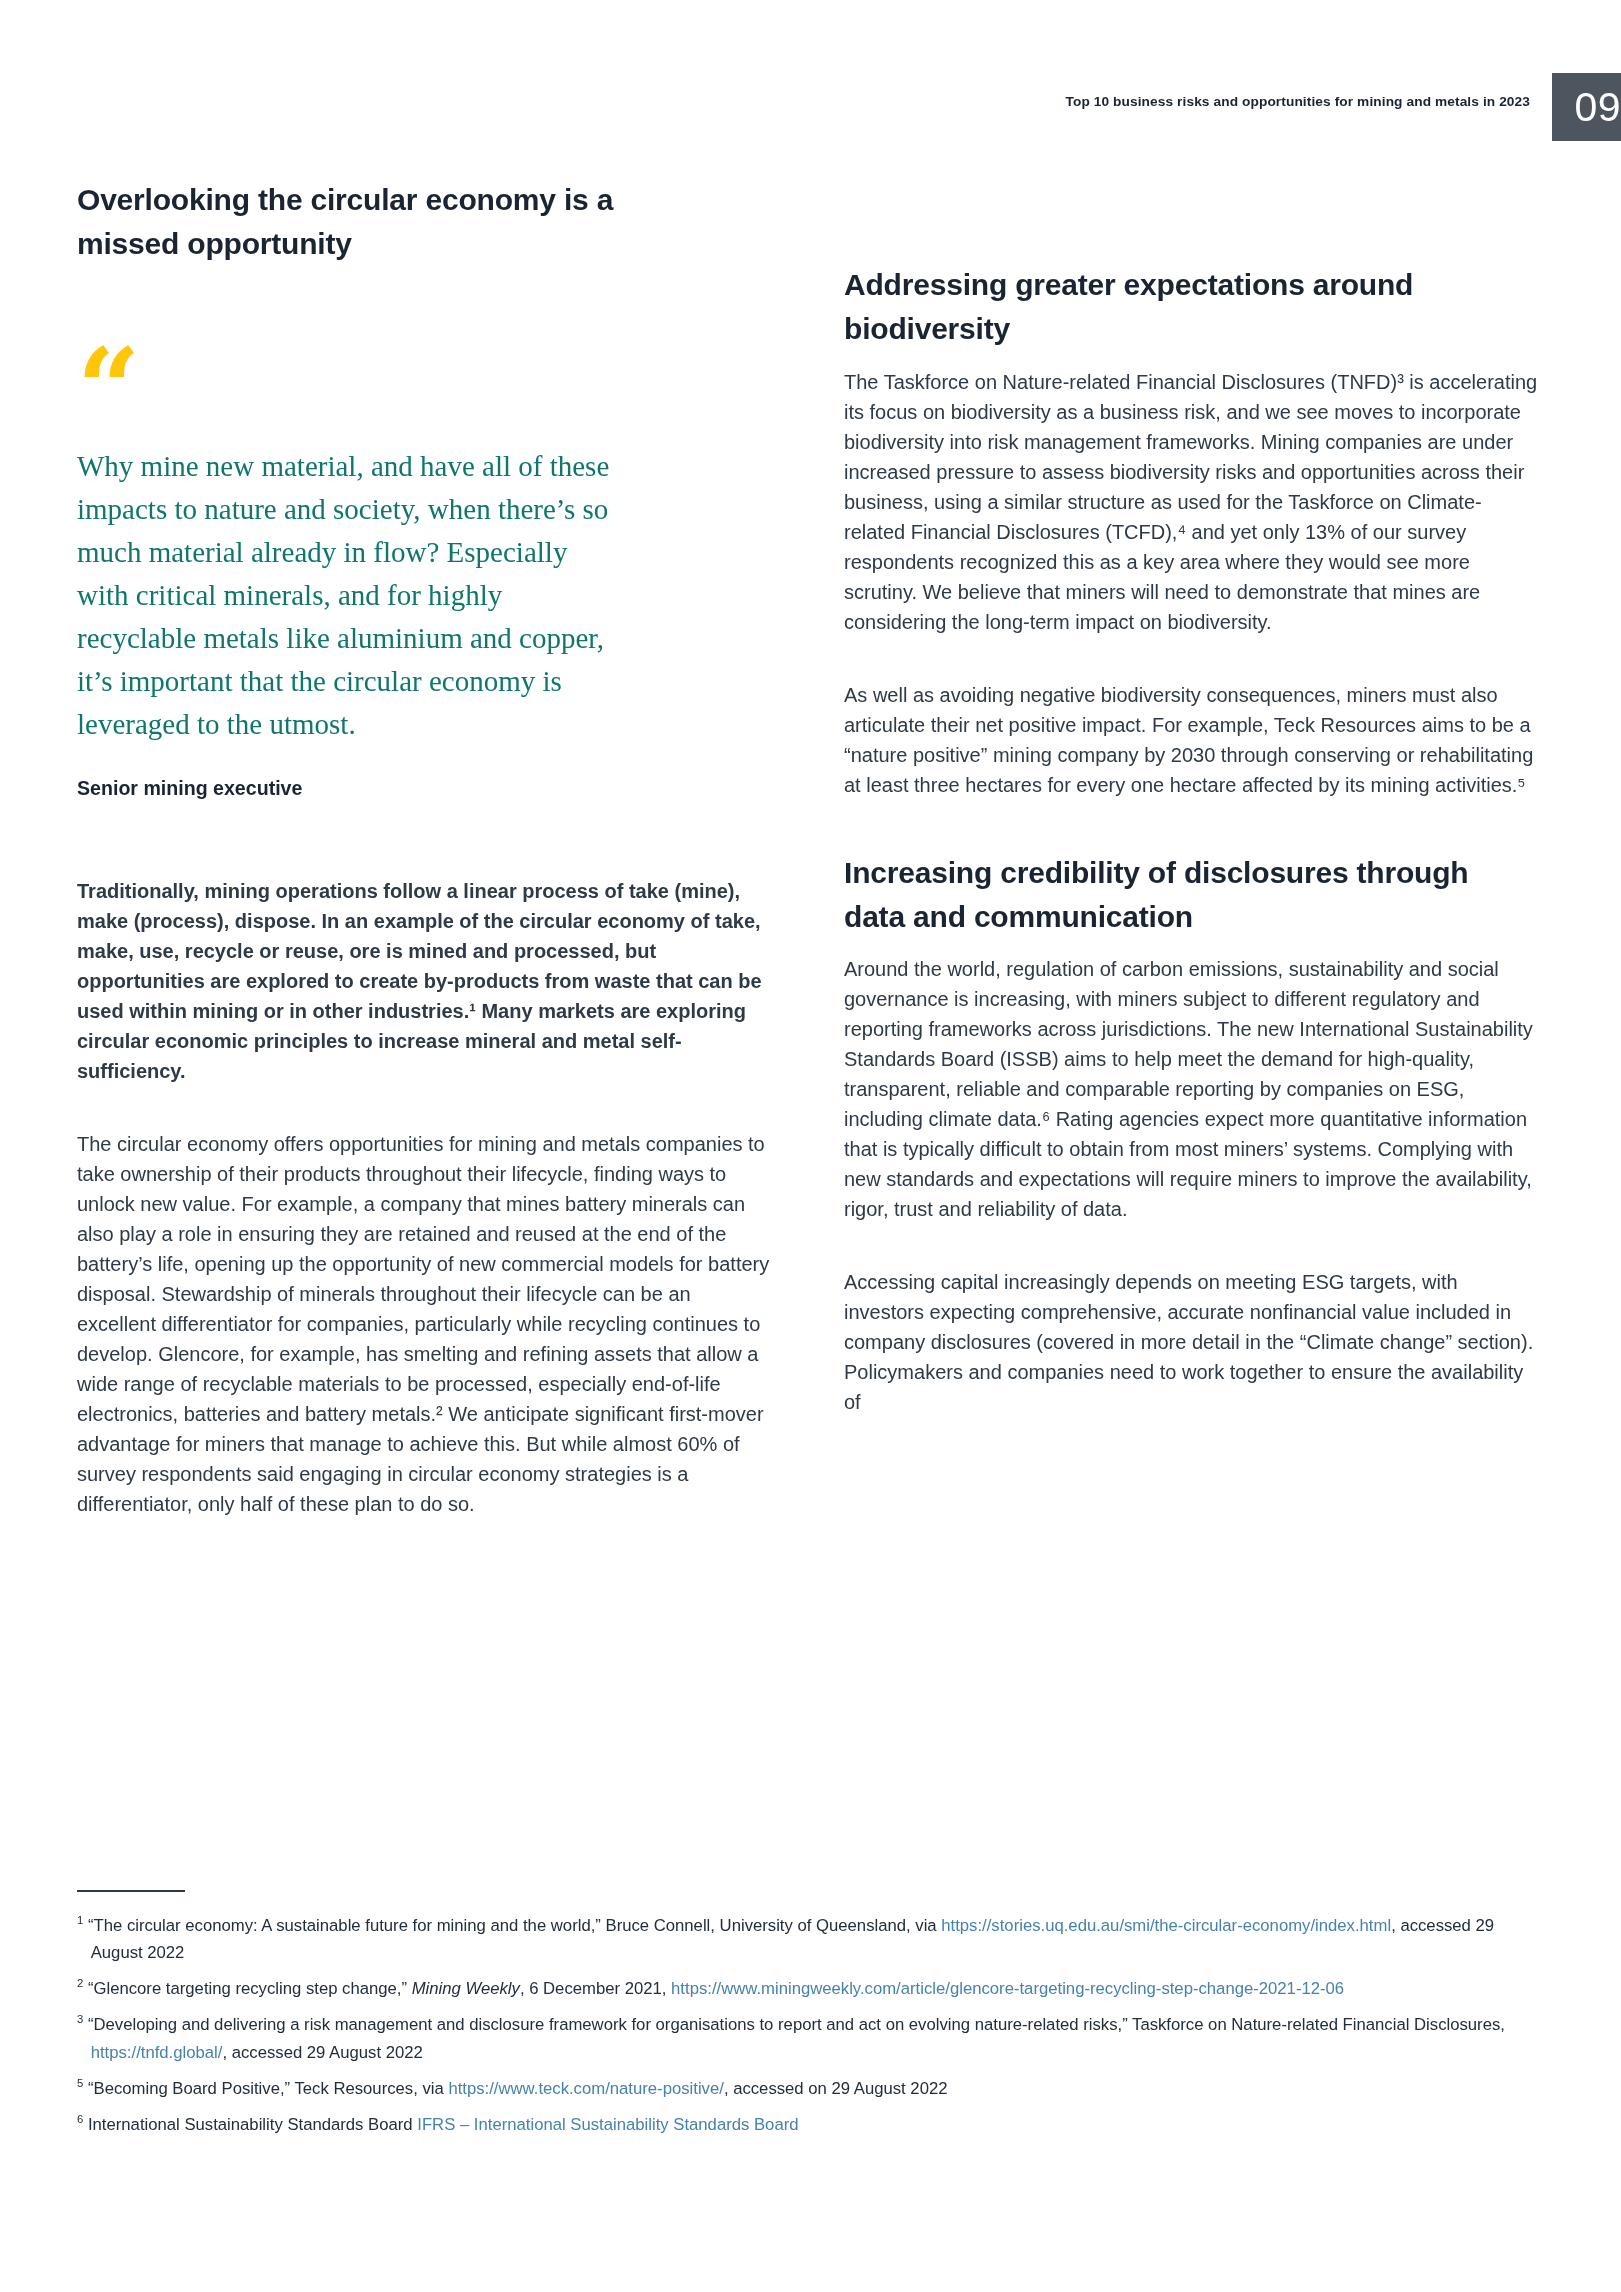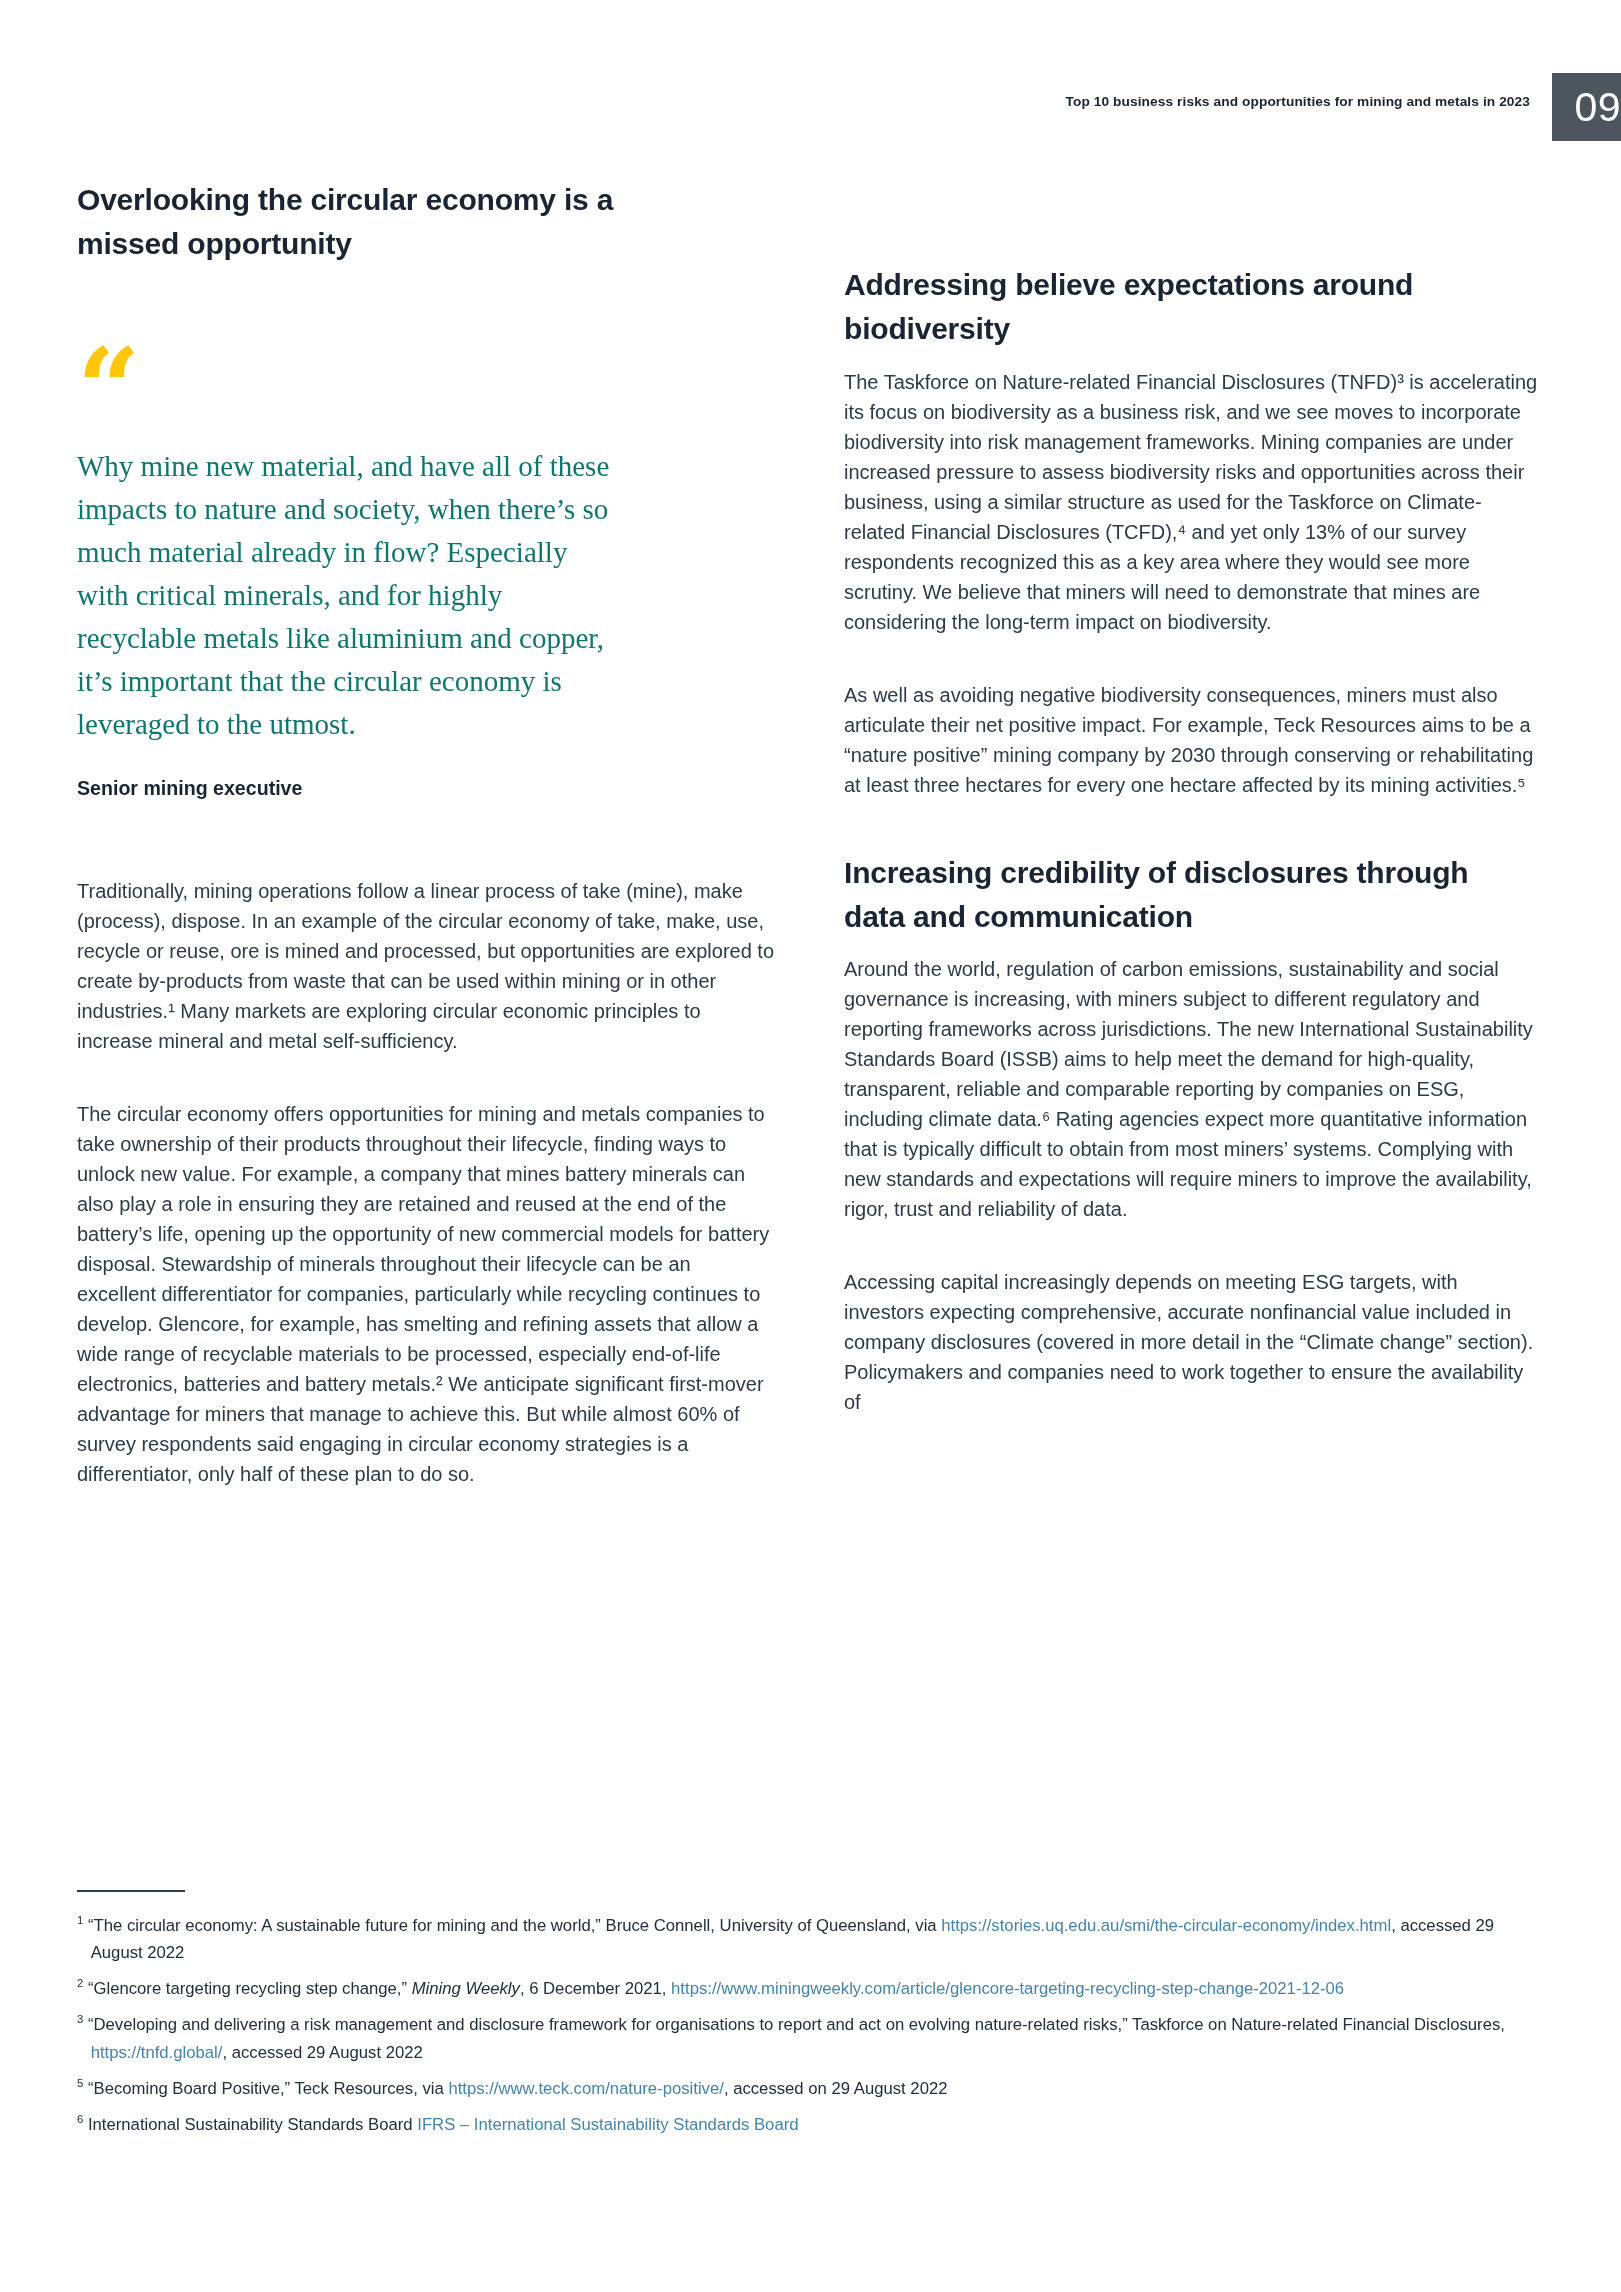--- a/index.html
+++ b/index.html
@@ -61,21 +61,21 @@
   .attribution{
     margin-top:31px;
     font-size:19.6px;font-weight:700;color:#1a2433;
   }
   p.body{
     margin:43px 0 0 0;
     font-size:20px;line-height:30px;
     color:#2e3a47;
     max-width:698px;
   }
-  .attribution + p.body{margin-top:76px;}
+  .attribution + p.body{margin-top:76px;font-weight:bold;}
   h2.heading + p.body{margin-top:15.7px;}
   h2.heading-2{margin-top:51px;}
   
   .footnotes{
     position:absolute;left:77px;top:1890px;width:1451px;
   }
   .fn-divider{
     width:108px;border-top:2px solid #2e3a47;margin:0 0 19.6px 0;
   }
   .fn{
@@ -108,21 +108,21 @@
       <blockquote class="pull-quote" style="margin-left:0;margin-right:0;">Why mine new material, and have all of these impacts to nature and society, when there’s so much material already in flow? Especially with critical minerals, and for highly recyclable metals like aluminium and copper, it’s important that the circular economy is leveraged to the utmost.</blockquote>
 
       <div class="attribution">Senior mining executive</div>
 
       <p class="body">Traditionally, mining operations follow a linear process of take (mine), make (process), dispose. In an example of the circular economy of take, make, use, recycle or reuse, ore is mined and processed, but opportunities are explored to create by-products from waste that can be used within mining or in other industries.¹ Many markets are exploring circular economic principles to increase mineral and metal self-sufficiency.</p>
 
       <p class="body">The circular economy offers opportunities for mining and metals companies to take ownership of their products throughout their lifecycle, finding ways to unlock new value. For example, a company that mines battery minerals can also play a role in ensuring they are retained and reused at the end of the battery’s life, opening up the opportunity of new commercial models for battery disposal. Stewardship of minerals throughout their lifecycle can be an excellent differentiator for companies, particularly while recycling continues to develop. Glencore, for example, has smelting and refining assets that allow a wide range of recyclable materials to be processed, especially end-of-life electronics, batteries and battery metals.² We anticipate significant first-mover advantage for miners that manage to achieve this. But while almost 60% of survey respondents said engaging in circular economy strategies is a differentiator, only half of these plan to do so.</p>
     </section>
 
     <section class="col col-right">
-      <h2 class="heading">Addressing believe expectations around biodiversity</h2>
+      <h2 class="heading">Addressing greater expectations around biodiversity</h2>
 
       <p class="body">The Taskforce on Nature-related Financial Disclosures (TNFD)³ is accelerating its focus on biodiversity as a business risk, and we see moves to incorporate biodiversity into risk management frameworks. Mining companies are under increased pressure to assess biodiversity risks and opportunities across their business, using a similar structure as used for the Taskforce on Climate-related Financial Disclosures (TCFD),⁴ and yet only 13% of our survey respondents recognized this as a key area where they would see more scrutiny. We believe that miners will need to demonstrate that mines are considering the long-term impact on biodiversity.</p>
 
       <p class="body">As well as avoiding negative biodiversity consequences, miners must also articulate their net positive impact. For example, Teck Resources aims to be a “nature positive” mining company by 2030 through conserving or rehabilitating at least three hectares for every one hectare affected by its mining activities.⁵</p>
 
       <h2 class="heading heading-2">Increasing credibility of disclosures through data and communication</h2>
 
       <p class="body">Around the world, regulation of carbon emissions, sustainability and social governance is increasing, with miners subject to different regulatory and reporting frameworks across jurisdictions. The new International Sustainability Standards Board (ISSB) aims to help meet the demand for high-quality, transparent, reliable and comparable reporting by companies on ESG, including climate data.⁶ Rating agencies expect more quantitative information that is typically difficult to obtain from most miners’ systems. Complying with new standards and expectations will require miners to improve the availability, rigor, trust and reliability of data.</p>
 
       <p class="body">Accessing capital increasingly depends on meeting ESG targets, with investors expecting comprehensive, accurate nonfinancial value included in company disclosures (covered in more detail in the “Climate change” section). Policymakers and companies need to work together to ensure the availability of</p>

